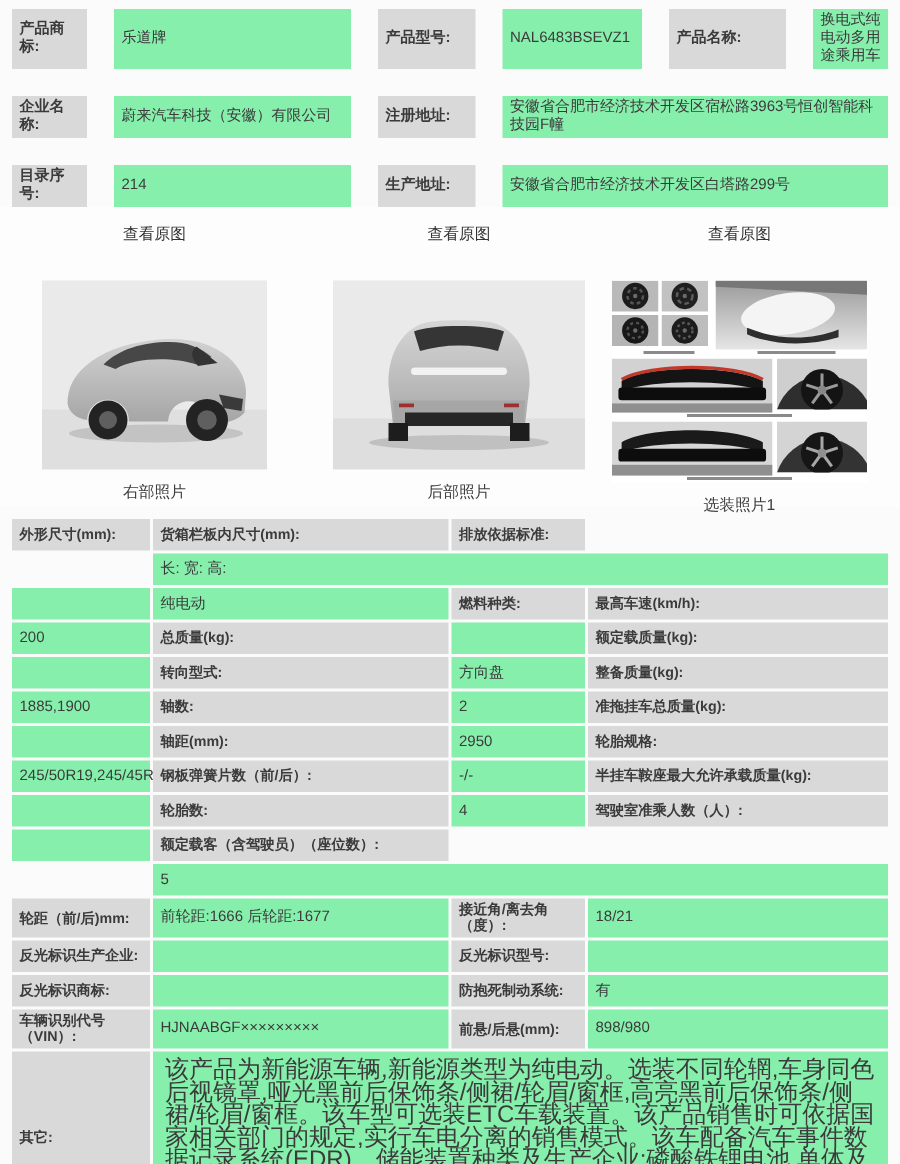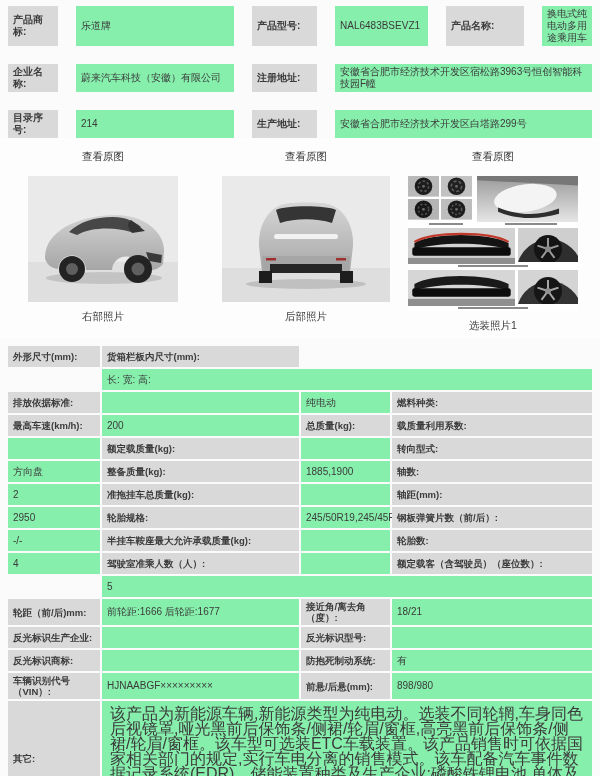--- a/index.html
+++ b/index.html
@@ -15,21 +15,21 @@
   .lbl { background:#d9d9d9; font-weight:bold; }
   .val { background:#86efac; }
   .span3 { grid-column: span 3; }
 
   
   .photos { position:relative; width:600px; height:200px; background:#fdfdfd; }
   .figure { position:absolute; top:8px; text-align:center; }
   .fig1 { left:28px; width:150px; }
   .fig2 { left:222px; width:168px; }
   .fig3 { left:408px; width:170px; }
-  .view-link { display:inline-block; font-size:10.5px; color:#333; margin-bottom:12px; cursor:pointer; }
+  .view-link { display:inline-block; font-size:10.5px; color:#333; margin-bottom:24px; cursor:pointer; }
   .photo-box { width:100%; background:#eaeaea; overflow:hidden; }
   .fig1 .photo-box, .fig2 .photo-box { height:126px; }
   .fig3 .photo-box { height:135px; background:#fff; }
   .caption { font-size:10.5px; margin-top:8px; color:#3b3b3b; }
   svg { display:block; }
 
   
   .collage { display:flex; flex-direction:column; gap:2px; width:170px; }
   .c-rowA { display:grid; grid-template-columns:64px 1fr; gap:5px; height:44px; }
   .c-rowBC { display:grid; grid-template-columns:1fr 60px; gap:3px; height:34px; }
@@ -231,32 +231,31 @@
       </div>
       <div class="caption">选装照片1</div>
     </div>
   </div>
 
   <div class="spec-grid">
 
     <div class="cell lbl">外形尺寸(mm):</div>
 
     <div class="cell lbl">货箱栏板内尺寸(mm):</div>
+    <div class="cell lbl">排放依据标准:</div>
+
     <div class="cell val full">长: 宽: 高:</div>
-
-    <div class="cell lbl">排放依据标准:</div>
     <div class="cell val"></div>
     <div class="cell val">纯电动</div>
     <div class="cell lbl">燃料种类:</div>
 
     <div class="cell lbl">最高车速(km/h):</div>
     <div class="cell val">200</div>
     <div class="cell lbl">总质量(kg):</div>
 
-    <div class="cell lbl">载质量利用系数:</div>
     <div class="cell val"></div>
     <div class="cell lbl">额定载质量(kg):</div>
     <div class="cell val"></div>
 
     <div class="cell lbl">转向型式:</div>
     <div class="cell val">方向盘</div>
     <div class="cell lbl">整备质量(kg):</div>
     <div class="cell val">1885,1900</div>
 
     <div class="cell lbl">轴数:</div>

